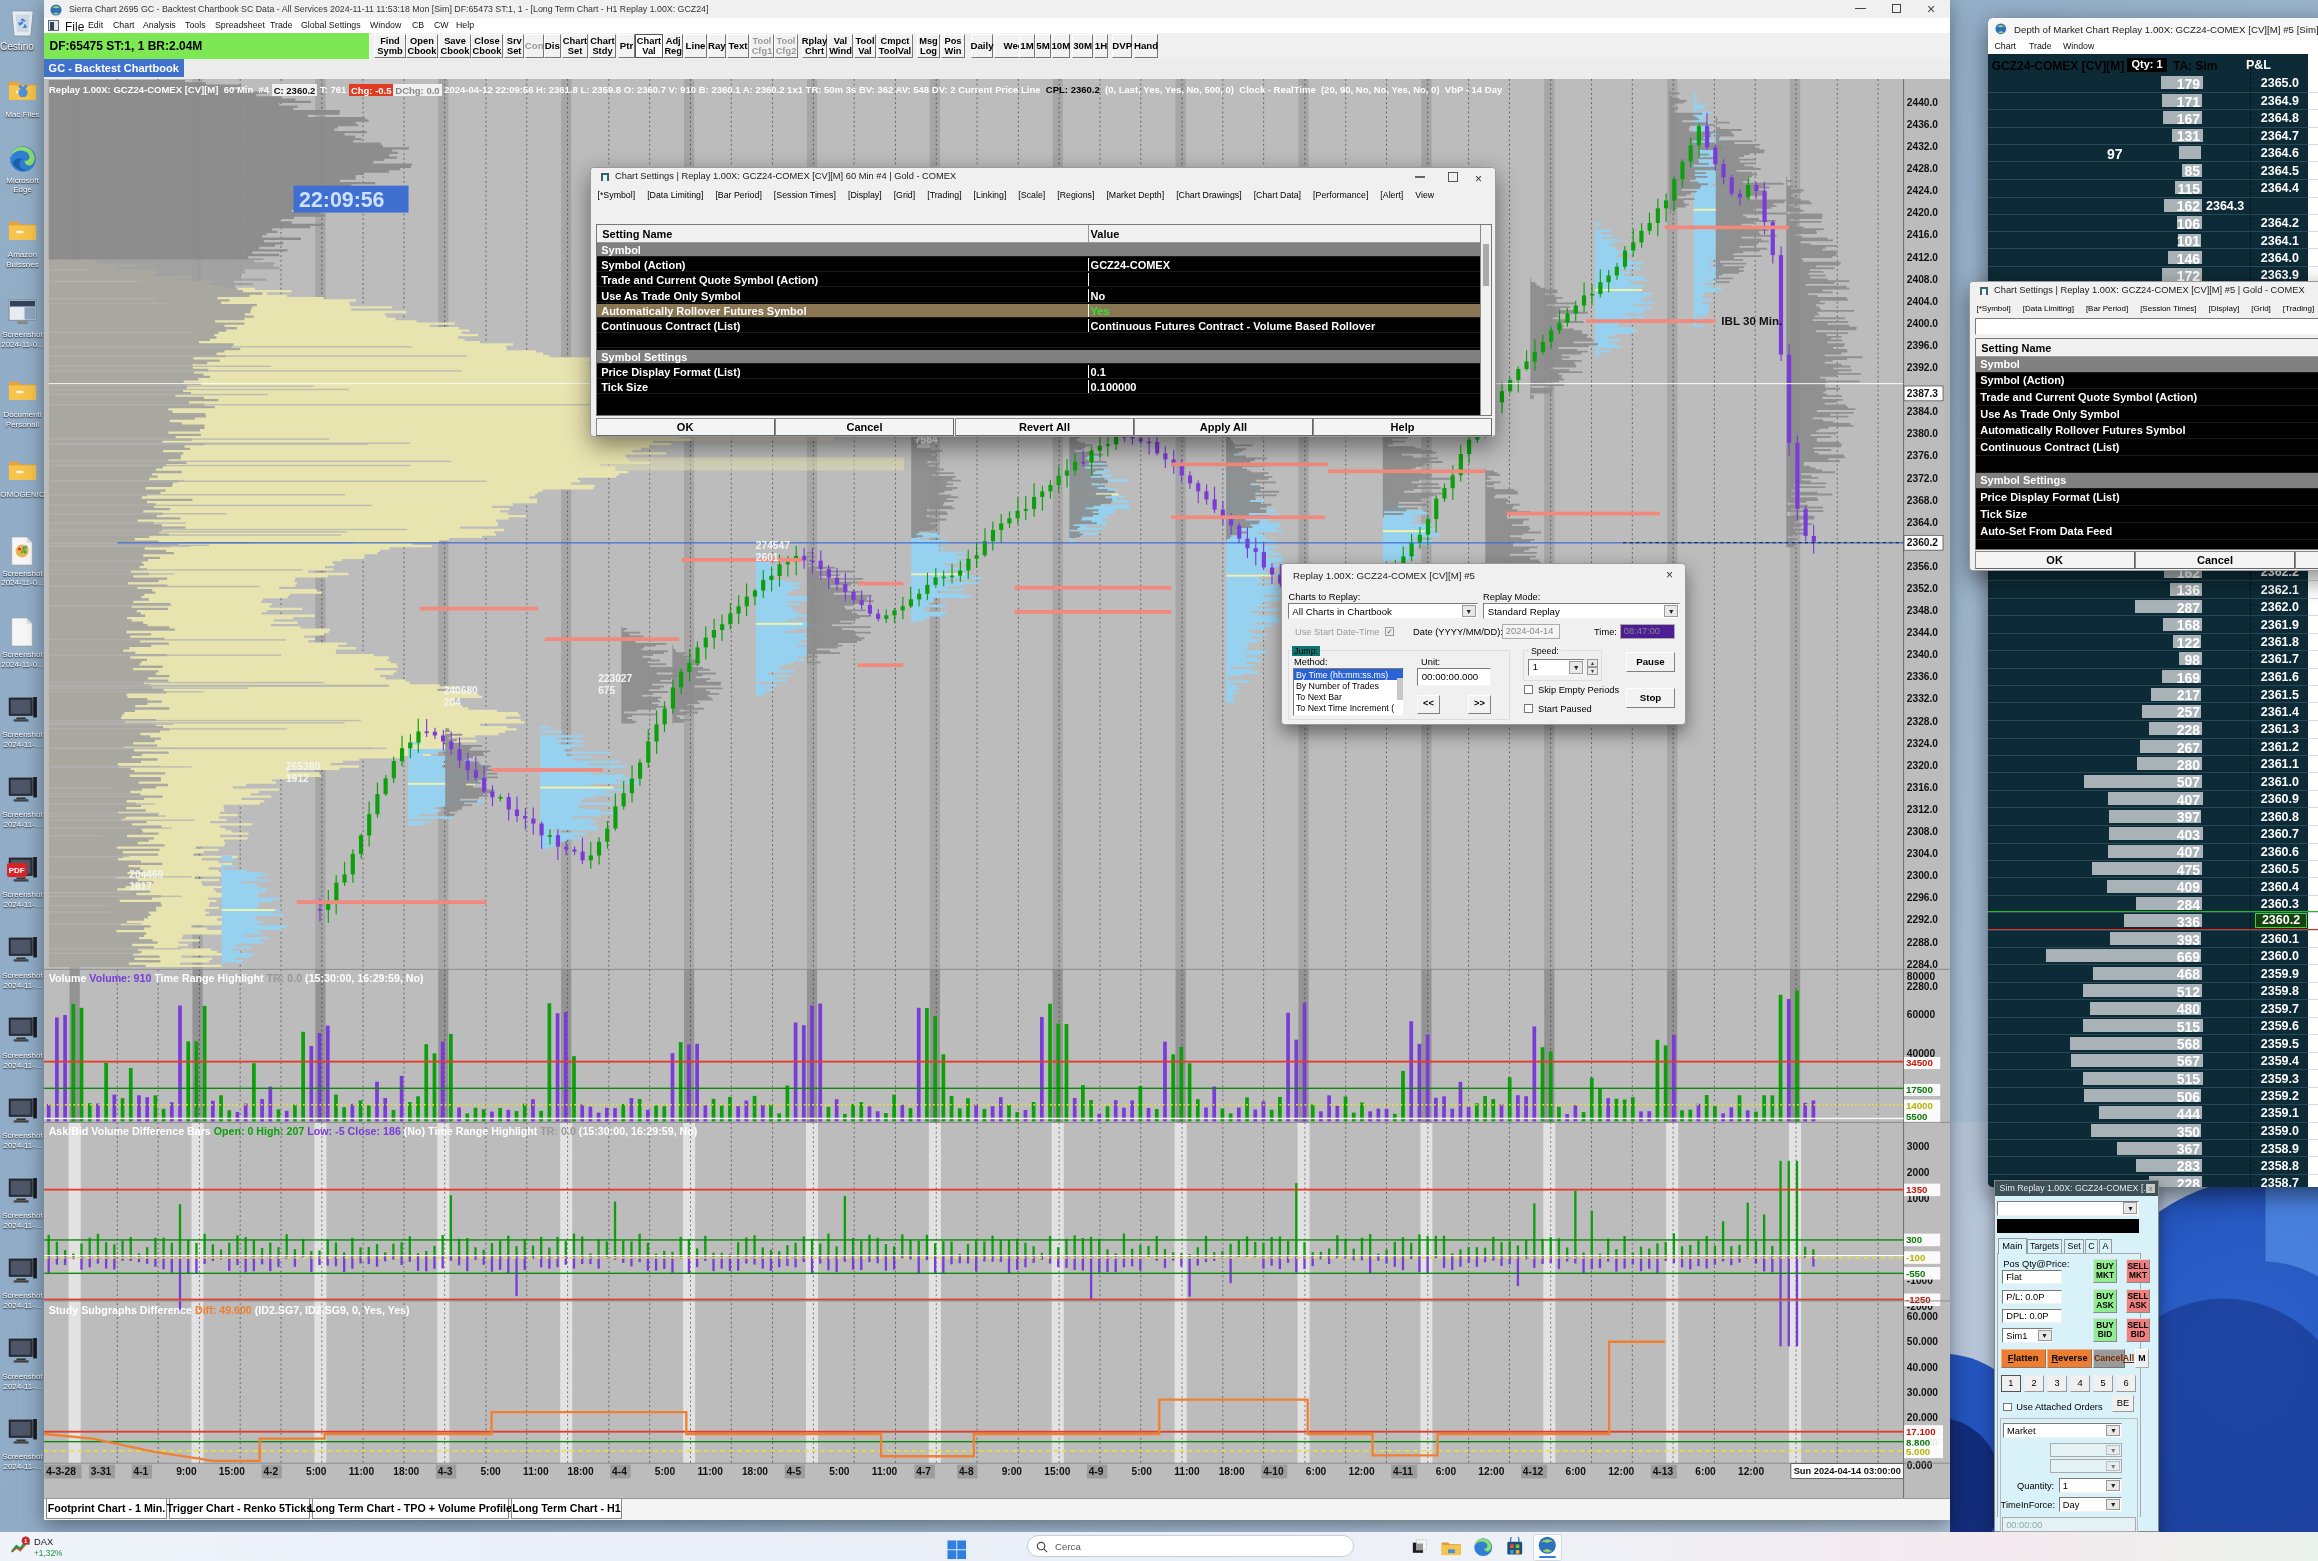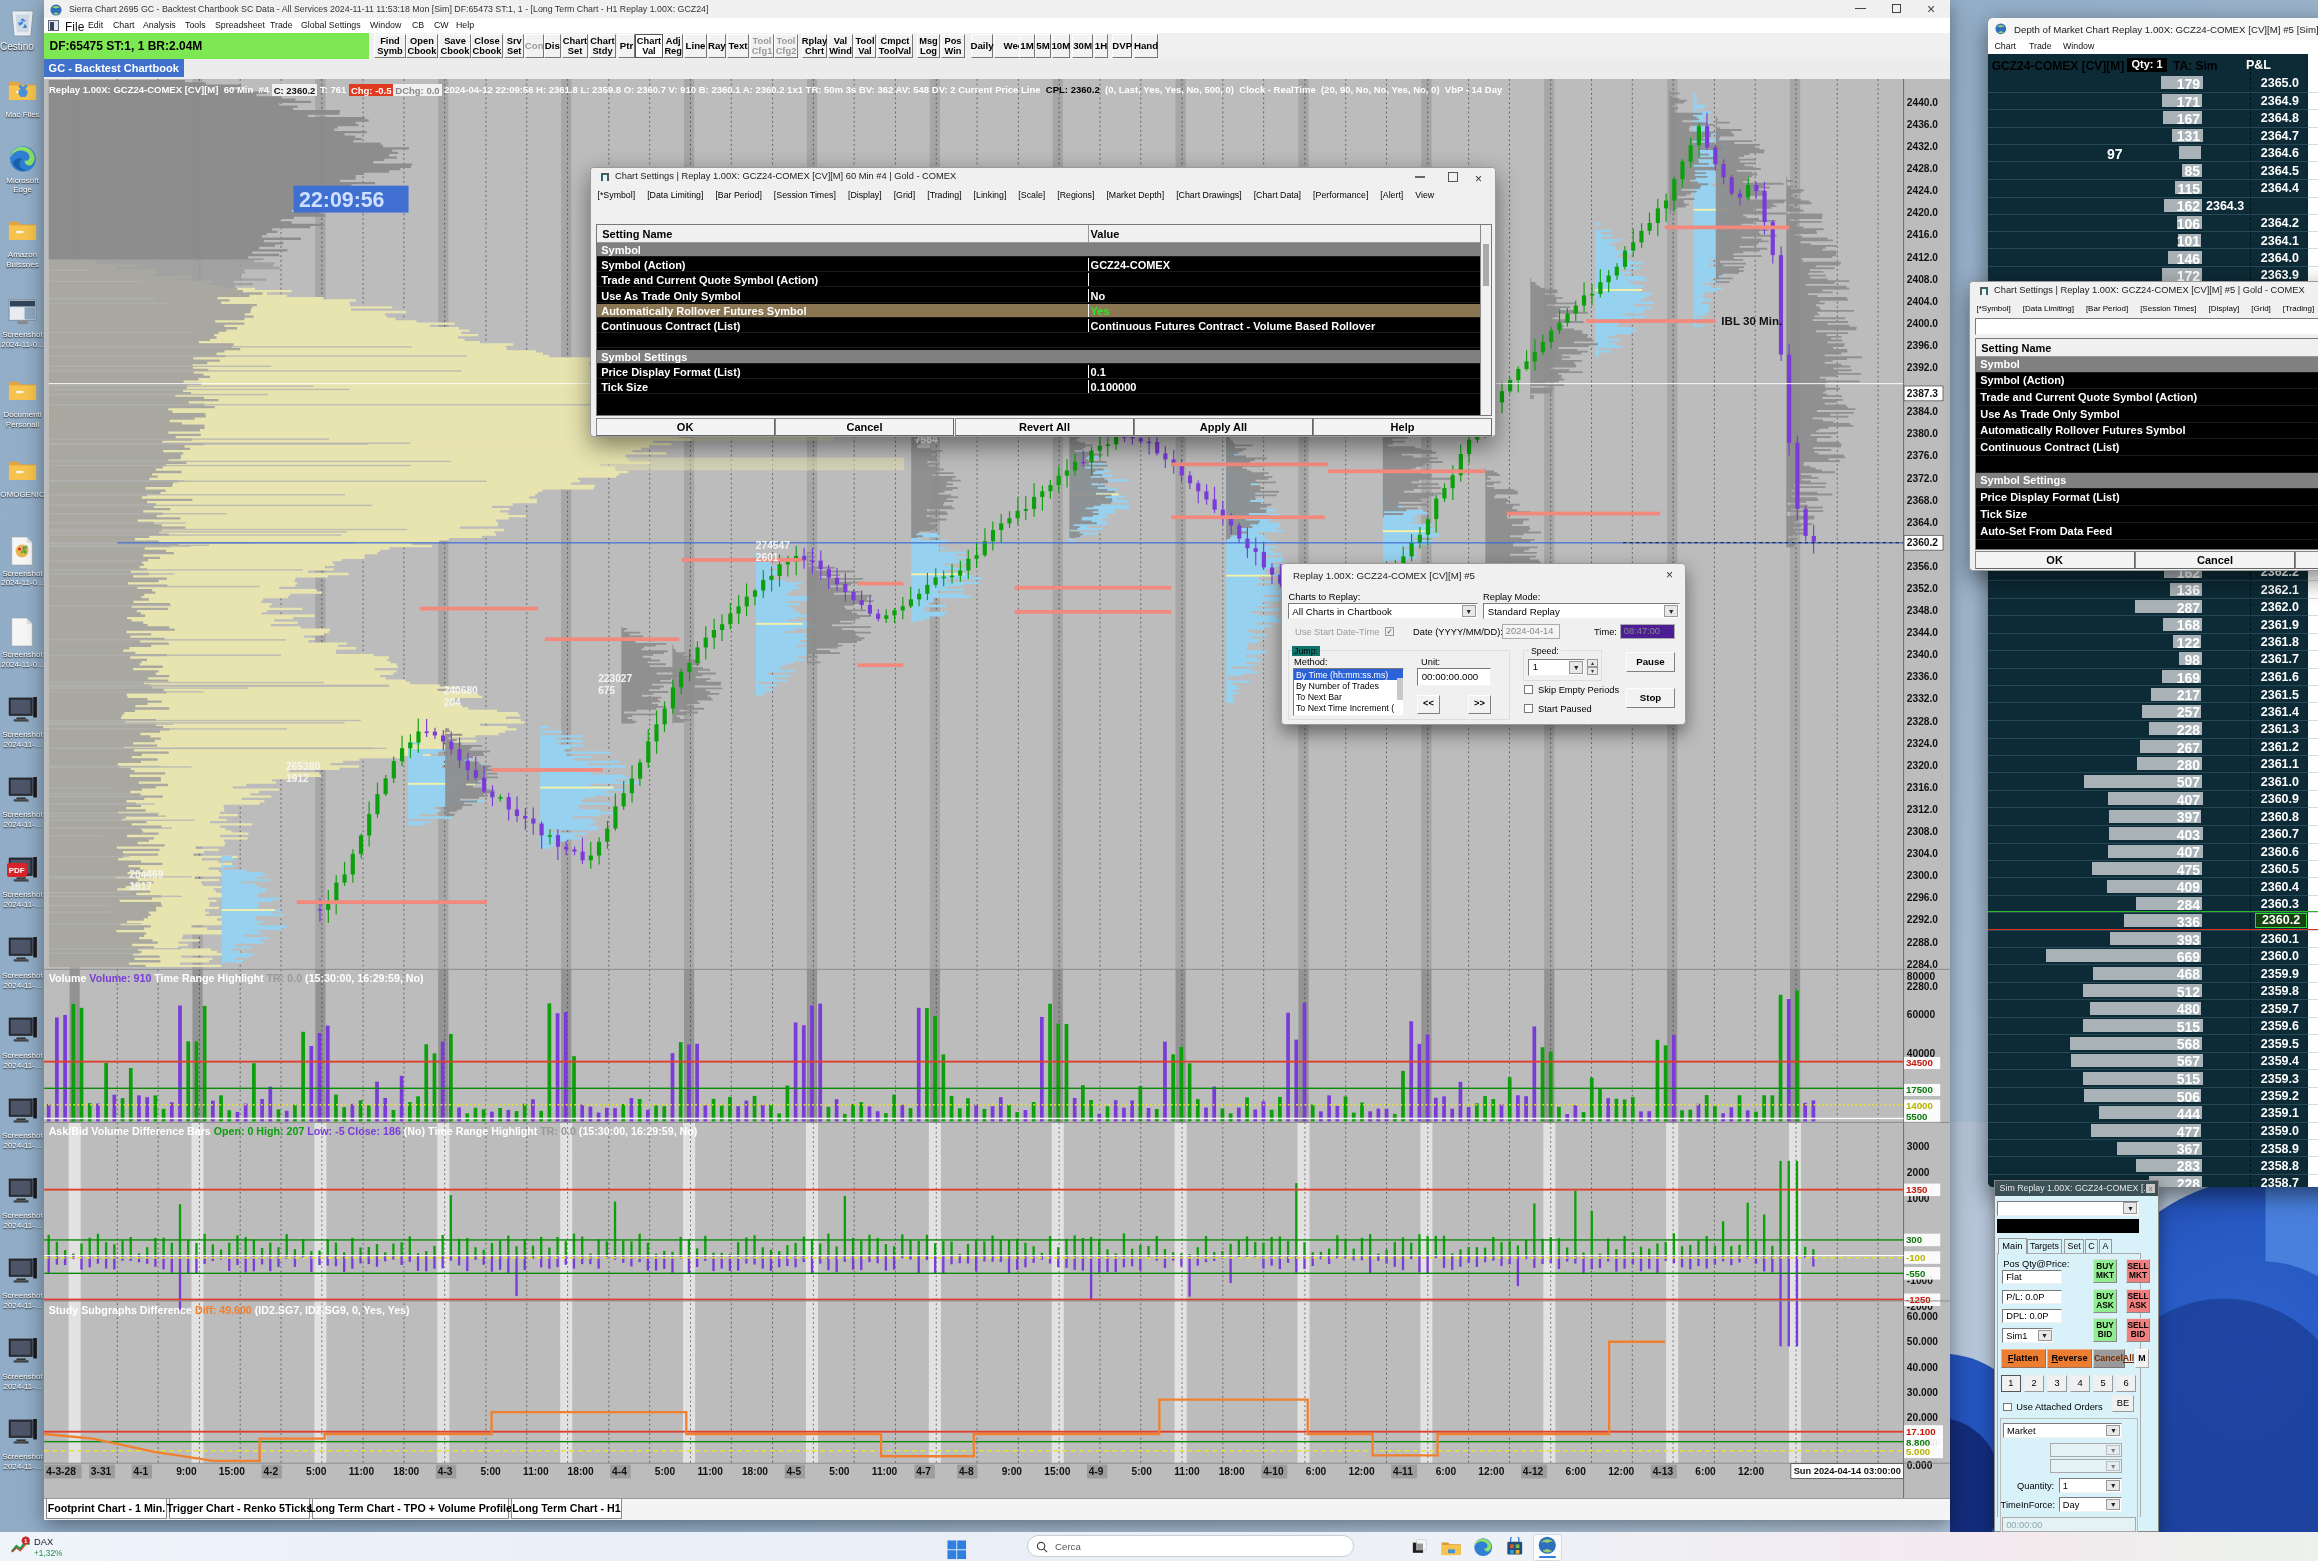--- a/index.html
+++ b/index.html
@@ -2003,21 +2003,21 @@
     <div class="abs" style="left:95px;top:1054px;width:120px;height:13.4px;background:#a9b2b6"></div>
     <div class="abs" style="left:119px;top:1053px;width:93px;text-align:right;font-size:14px;font-weight:bold;color:#fff">515</div>
     <div class="abs" style="left:218px;top:1054px;width:93px;text-align:right;font-size:12.5px;font-weight:bold;color:#fff">2359.3</div>
     <div class="abs" style="left:96px;top:1071px;width:117px;height:13.4px;background:#a9b2b6"></div>
     <div class="abs" style="left:119px;top:1071px;width:93px;text-align:right;font-size:14px;font-weight:bold;color:#fff">506</div>
     <div class="abs" style="left:218px;top:1071px;width:93px;text-align:right;font-size:12.5px;font-weight:bold;color:#fff">2359.2</div>
     <div class="abs" style="left:111px;top:1088px;width:103px;height:13.4px;background:#a9b2b6"></div>
     <div class="abs" style="left:119px;top:1088px;width:93px;text-align:right;font-size:14px;font-weight:bold;color:#fff">444</div>
     <div class="abs" style="left:218px;top:1088px;width:93px;text-align:right;font-size:12.5px;font-weight:bold;color:#fff">2359.1</div>
     <div class="abs" style="left:103px;top:1106px;width:110px;height:13.4px;background:#a9b2b6"></div>
-    <div class="abs" style="left:119px;top:1106px;width:93px;text-align:right;font-size:14px;font-weight:bold;color:#fff">477</div>
+    <div class="abs" style="left:119px;top:1106px;width:93px;text-align:right;font-size:14px;font-weight:bold;color:#fff">350</div>
     <div class="abs" style="left:218px;top:1106px;width:93px;text-align:right;font-size:12.5px;font-weight:bold;color:#fff">2359.0</div>
     <div class="abs" style="left:129px;top:1124px;width:85px;height:13.4px;background:#a9b2b6"></div>
     <div class="abs" style="left:119px;top:1123px;width:93px;text-align:right;font-size:14px;font-weight:bold;color:#fff">367</div>
     <div class="abs" style="left:218px;top:1124px;width:93px;text-align:right;font-size:12.5px;font-weight:bold;color:#fff">2358.9</div>
     <div class="abs" style="left:148px;top:1141px;width:66px;height:13.4px;background:#a9b2b6"></div>
     <div class="abs" style="left:119px;top:1140px;width:93px;text-align:right;font-size:14px;font-weight:bold;color:#fff">283</div>
     <div class="abs" style="left:218px;top:1141px;width:93px;text-align:right;font-size:12.5px;font-weight:bold;color:#fff">2358.8</div>
     <div class="abs" style="left:161px;top:1158px;width:53px;height:13.4px;background:#a9b2b6"></div>
     <div class="abs" style="left:119px;top:1158px;width:93px;text-align:right;font-size:14px;font-weight:bold;color:#fff">228</div>
     <div class="abs" style="left:218px;top:1158px;width:93px;text-align:right;font-size:12.5px;font-weight:bold;color:#fff">2358.7</div>

